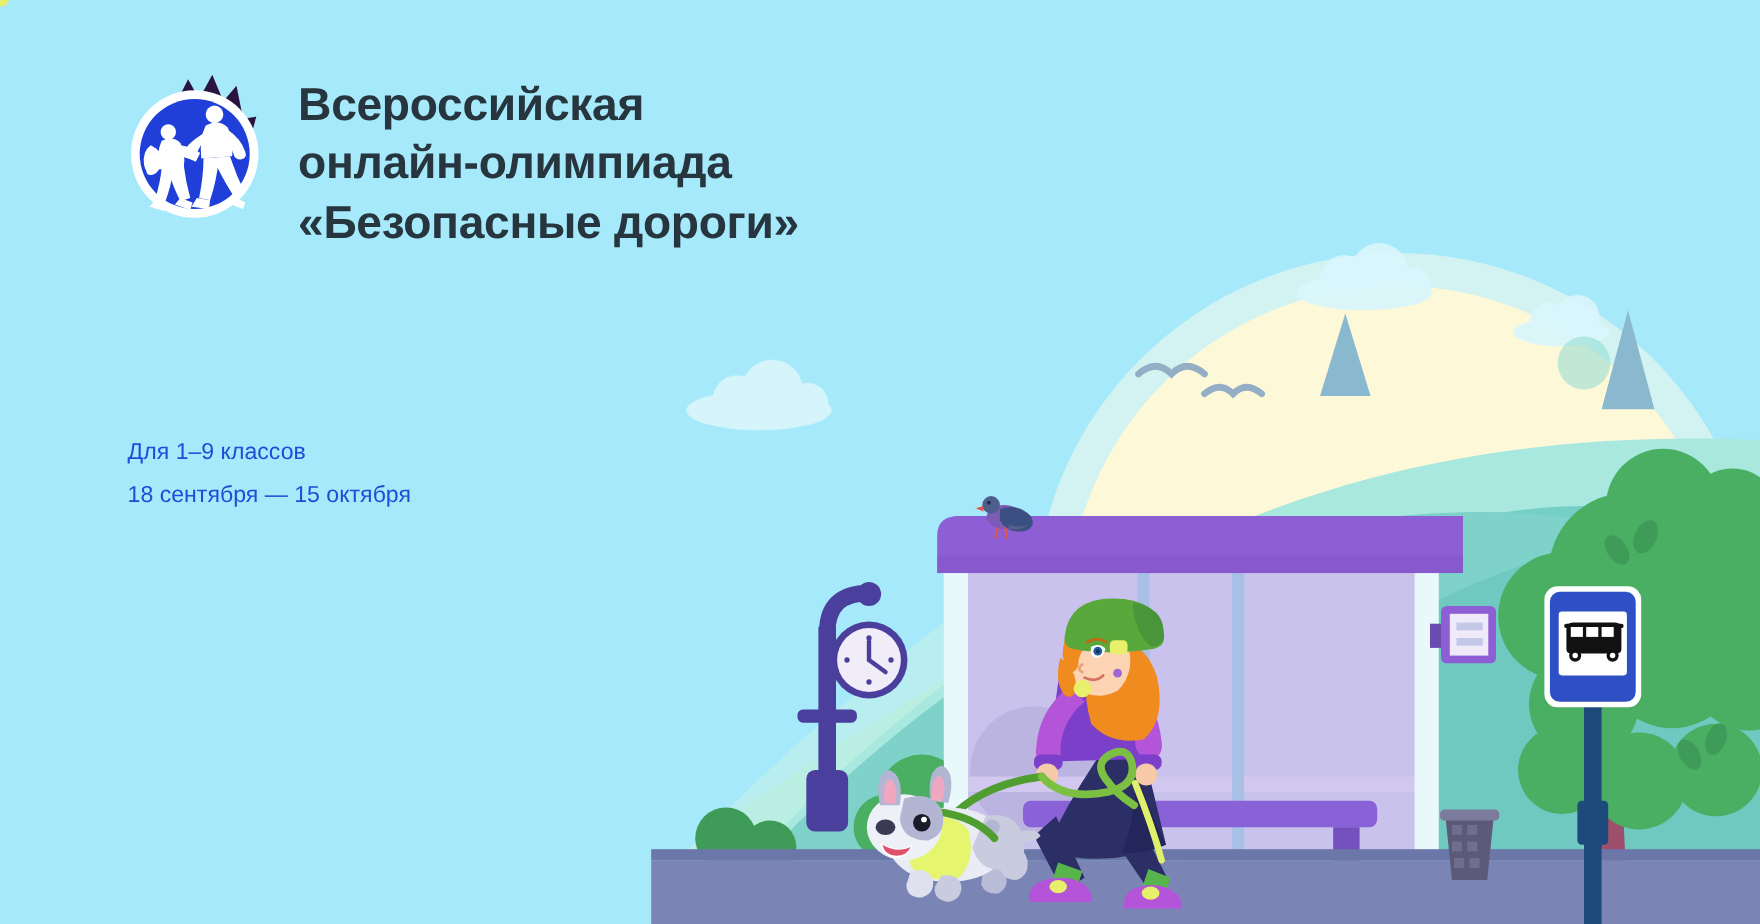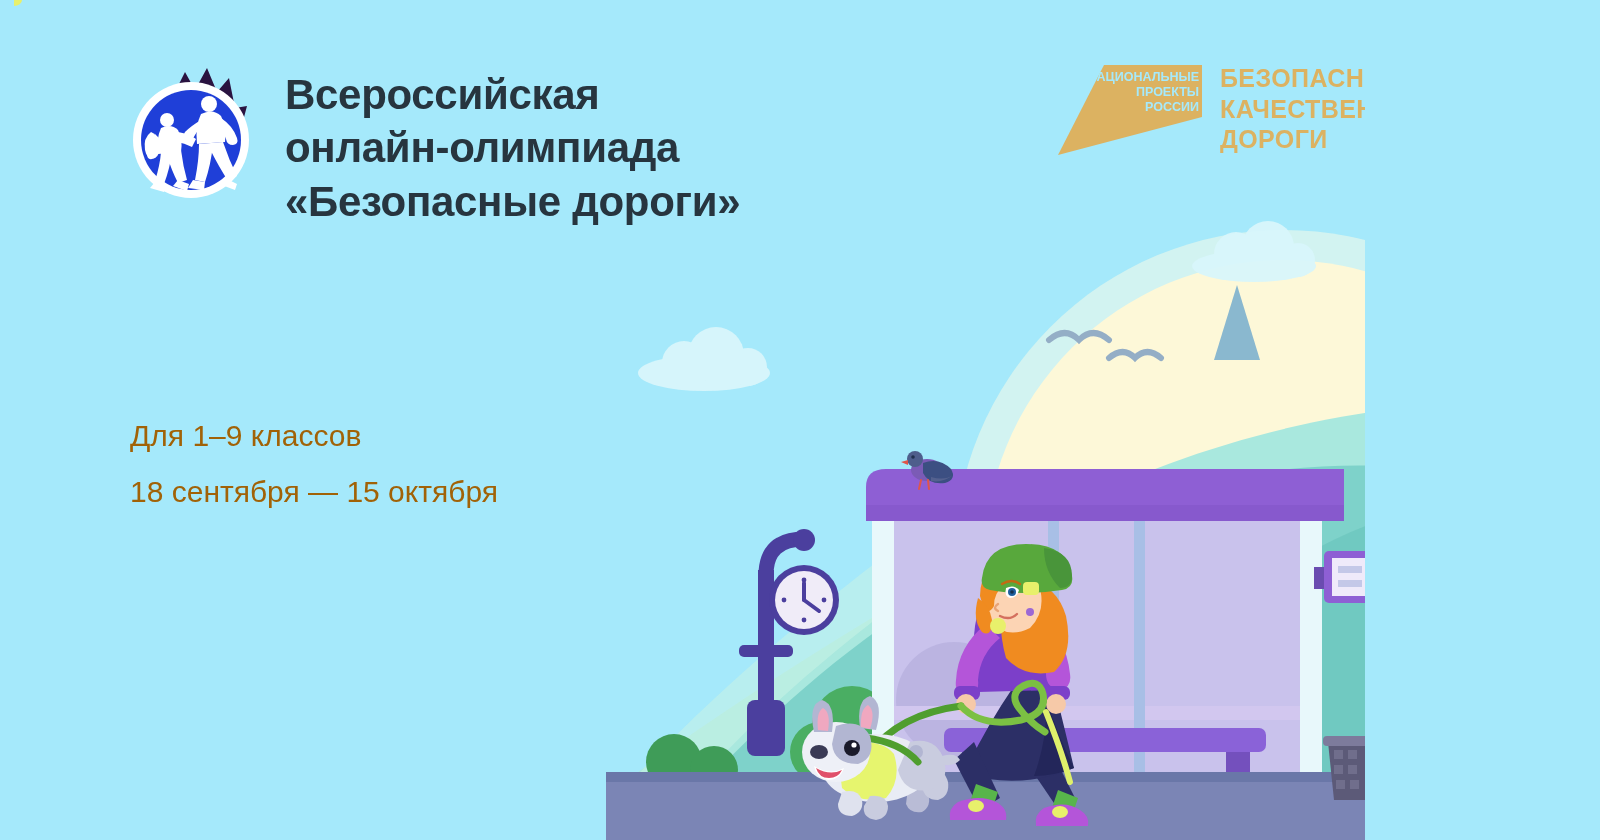--- a/index.html
+++ b/index.html
@@ -1,21 +1,21 @@
 <!DOCTYPE html>
 <html><head>
 <meta charset="utf-8">
 <style>
   html,body{margin:0;padding:0;}
   body{
     width:1600px;height:840px;overflow:hidden;
     font-family:"Liberation Sans","DejaVu Sans",sans-serif;
     background:#a5e9fb;
   }
-  .banner{position:relative;width:1351px;height:840px;overflow:hidden;background:#a5e9fb;margin-left:14px;}
+  .banner{position:relative;width:1600px;height:840px;overflow:hidden;background:#a5e9fb;}
 
   
   .scene{position:absolute;inset:0;}
   .scene svg{display:block;width:1600px;height:840px;}
 
   
   .brand{position:absolute;left:115px;top:62px;width:700px;display:flex;align-items:flex-start;gap:26px;}
   .emblem{position:relative;width:130px;height:150px;flex:none;}
   .emblem svg{display:block;width:130px;height:150px;}
 
@@ -25,21 +25,21 @@
   }
 
   
   .np{position:absolute;left:1038px;top:55px;display:flex;align-items:flex-start;gap:18px;}
   .np-flag{position:relative;width:150px;height:105px;flex:none;}
   .np-flag svg{display:block;width:150px;height:105px;}
   .np-text{padding-top:8px;color:#dcb261;font-weight:bold;font-size:25px;line-height:1.22;
            letter-spacing:0.4px;white-space:pre-line;}
 
   
-  .copy{position:absolute;left:116px;top:408px;color:#a16207;font-size:30px;line-height:1.85;}
+  .copy{position:absolute;left:116px;top:392px;color:#1d4ed8;font-size:21px;line-height:1.85;}
   .copy div{white-space:nowrap;}
 </style>
 </head>
 <body>
 
 <div class="banner">
 
   <div class="scene">
     <svg viewBox="0 0 1600 840" xmlns="http://www.w3.org/2000/svg">
       <defs>
@@ -341,33 +341,19 @@
 
           <path d="M22,70 q-8,6 -6,18 q2,10 10,8 q6,-4 4,-14 q-2,-10 -8,-12 Z"></path>
         </g>
       </svg>
     </div>
     <div class="title">Всероссийская
 онлайн-олимпиада
 «Безопасные дороги»</div>
   </div>
 
-  <div class="np">
-    <div class="np-flag">
-      <svg viewBox="0 0 150 105" xmlns="http://www.w3.org/2000/svg">
-        <path d="M52,10 L150,10 L150,62 L6,100 Z" fill="#dcb261"></path>
-        <g fill="#a5e9fb" font-family="Liberation Sans, sans-serif" font-weight="bold" font-size="12.5" text-anchor="end">
-          <text x="147" y="26">НАЦИОНАЛЬНЫЕ</text>
-          <text x="147" y="41">ПРОЕКТЫ</text>
-          <text x="147" y="56">РОССИИ</text>
-        </g>
-      </svg>
-    </div>
-    <div class="np-text">БЕЗОПАСНЫЕ
-КАЧЕСТВЕННЫЕ ДОРОГИ</div>
-  </div>
 
   <div class="copy">
     <div>Для 1–9 классов</div>
     <div>18 сентября — 15 октября</div>
   </div>
 
 </div>
 
 </body></html>

